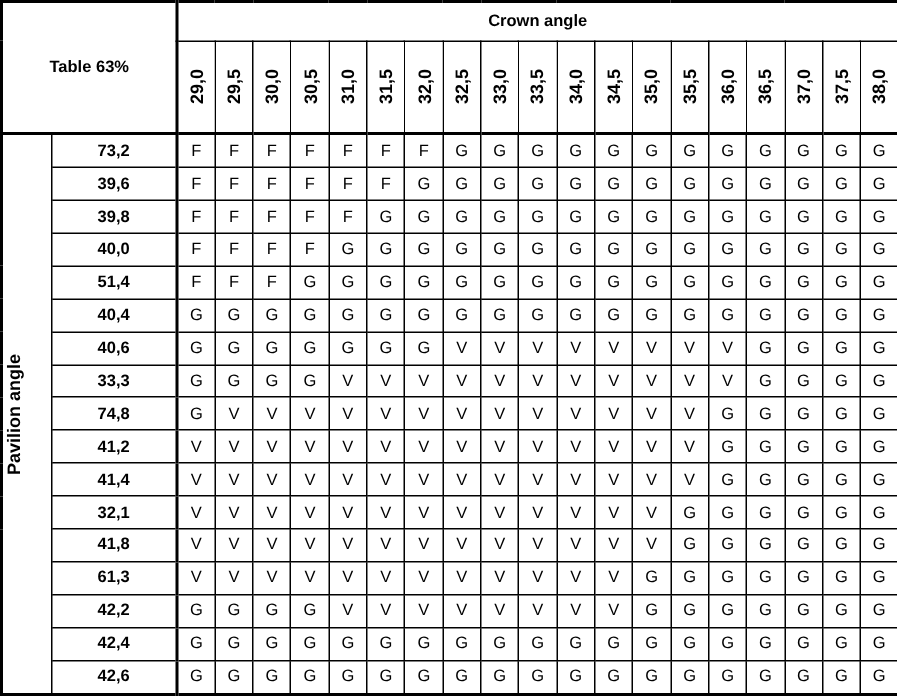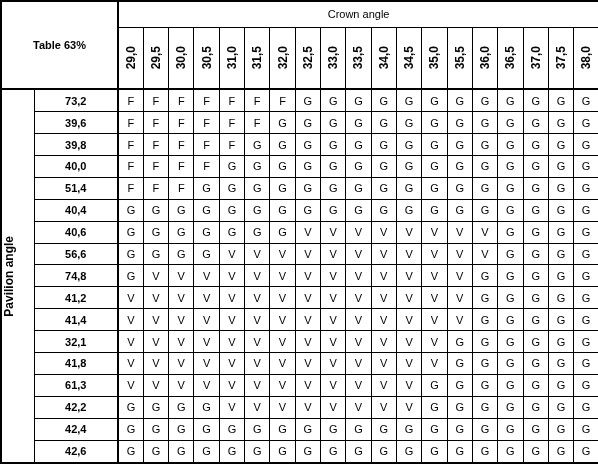--- a/index.html
+++ b/index.html
@@ -38,21 +38,21 @@
   
   .corner-cell {
     font-weight: bold;
     font-size: 13px;
     border-right: 2px solid #000 !important;
     border-bottom: 2px solid #000 !important;
   }
 
   
   .crown-banner {
-    font-weight: normal;
+    font-weight: bold;
     font-size: 13px;
     height: 26px;
   }
 
   
   .col-head {
     height: 62px;
     border-bottom: 2px solid #000 !important;
     position: relative;
   }
@@ -345,21 +345,21 @@
         <td class="cell cell-V">V</td>
         <td class="cell cell-V">V</td>
         <td class="cell cell-V">V</td>
         <td class="cell cell-V">V</td>
         <td class="cell cell-G">G</td>
         <td class="cell cell-G">G</td>
         <td class="cell cell-G">G</td>
         <td class="cell cell-G">G</td>
       </tr>
       <tr>
-        <td class="row-head">56,6</td>
+        <td class="row-head">33,3</td>
         <td class="cell cell-G">G</td>
         <td class="cell cell-G">G</td>
         <td class="cell cell-G">G</td>
         <td class="cell cell-G">G</td>
         <td class="cell cell-V">V</td>
         <td class="cell cell-V">V</td>
         <td class="cell cell-V">V</td>
         <td class="cell cell-V">V</td>
         <td class="cell cell-V">V</td>
         <td class="cell cell-V">V</td>

